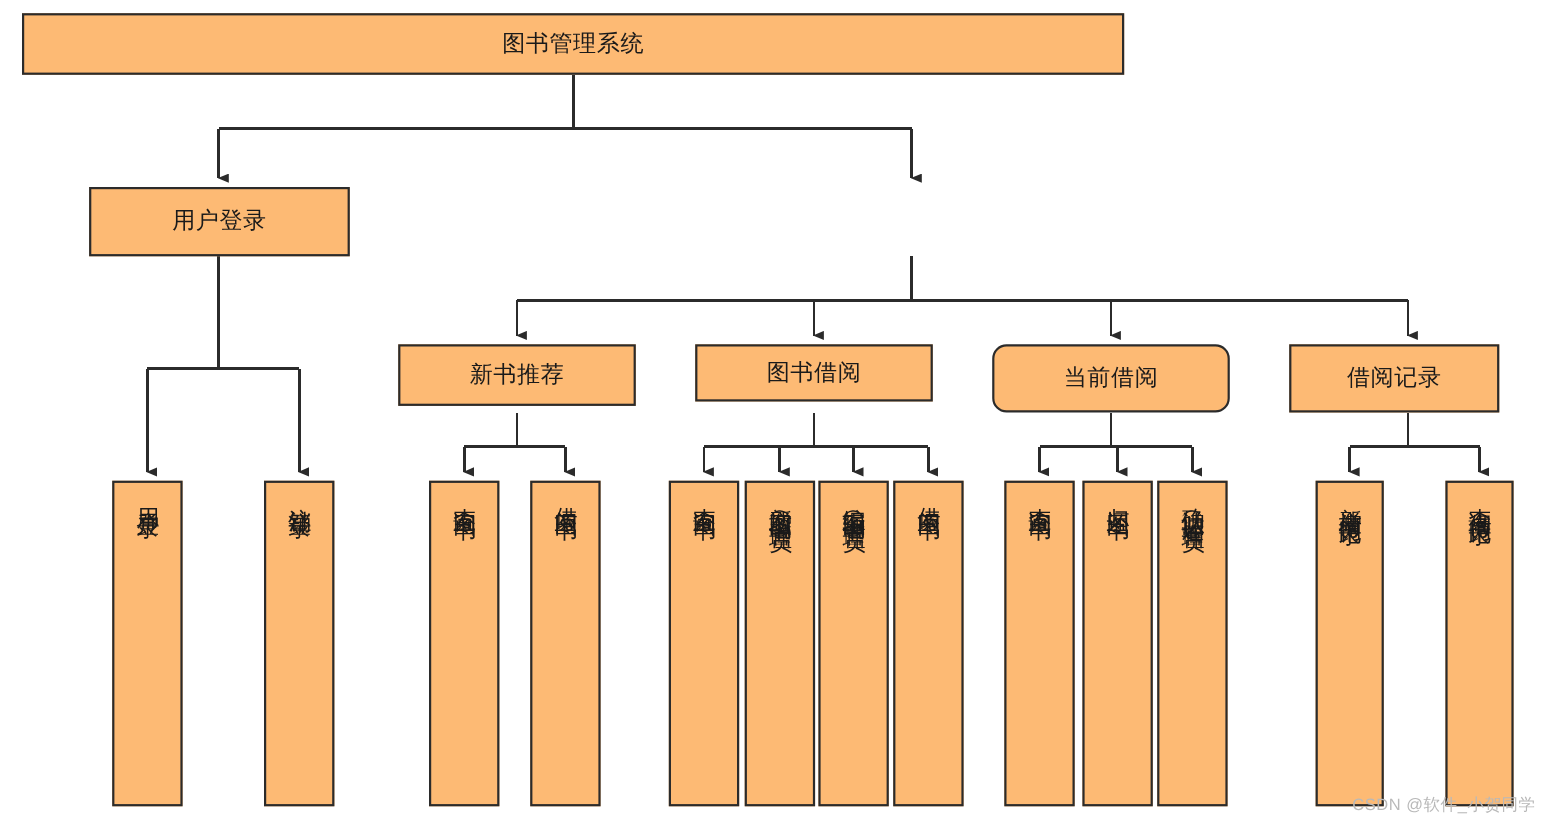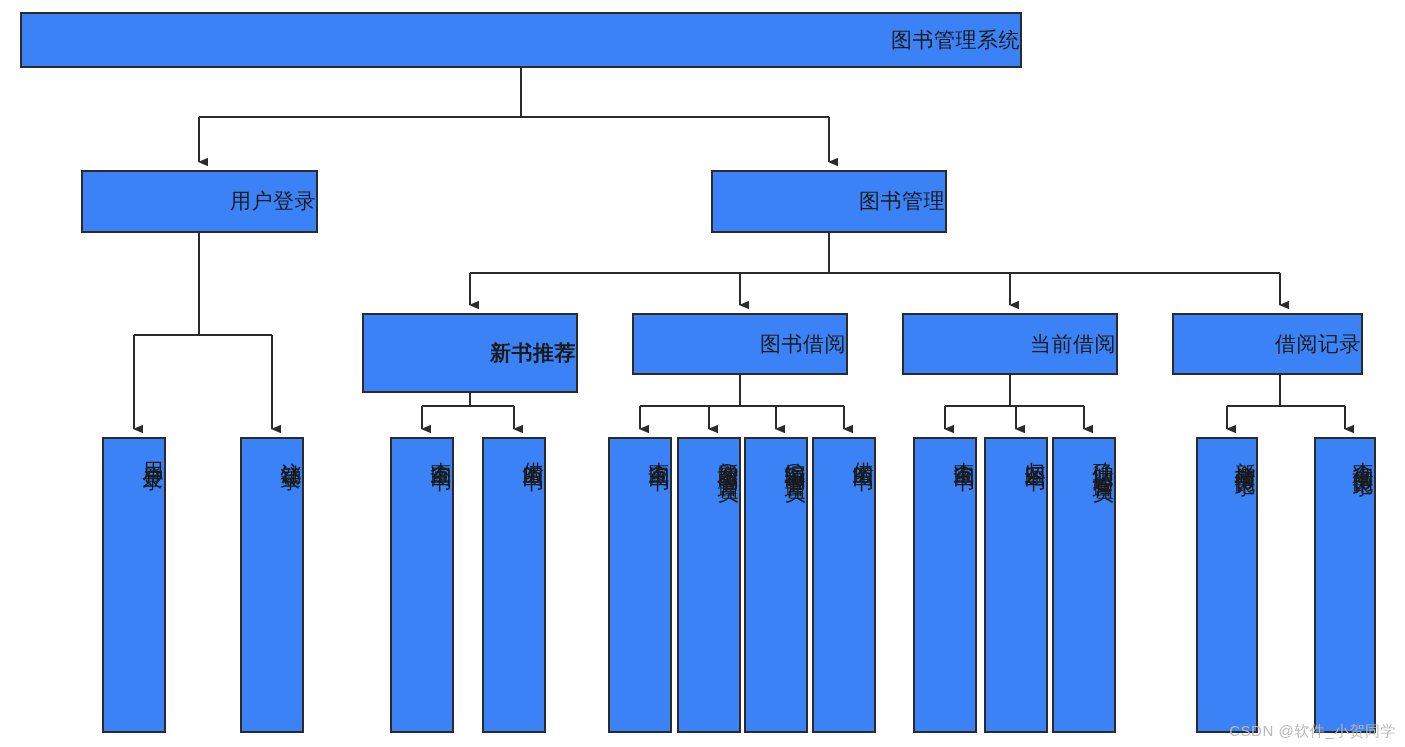--- a/index.html
+++ b/index.html
@@ -21,25 +21,25 @@
   #edge-layer {
     position: absolute;
     left: 0;
     top: 0;
     width: 1405px;
     height: 747px;
   }
   .node {
     position: absolute;
     box-sizing: border-box;
-    background: #3b82f6;
+    background: #fdba74;
     border: 2px solid #2b2b2b;
     display: flex;
     align-items: center;
-    justify-content: flex-end;
+    justify-content: center;
     z-index: 2;
   }
   .node-label {
     color: #1a1a1a;
     line-height: 1.18;
     text-align: center;
     white-space: pre;
   }
   .node.horizontal .node-label {
     font-size: 21px;
@@ -123,31 +123,28 @@
     </g>
   </svg>
 
   <div class="node horizontal" style="left:20px; top:12px; width:1002px; height:56px;">
     <span class="node-label">图书管理系统</span>
   </div>
 
   <div class="node horizontal" style="left:81px; top:170px; width:237px; height:63px;">
     <span class="node-label">用户登录</span>
   </div>
-  <div class="node horizontal" style="left:711px; top:170px; width:236px; height:63px;">
-    <span class="node-label">图书管理</span>
-  </div>
 
-  <div class="node horizontal" style="left:362px; top:313px; width:216px; height:80px;font-weight:bold;">
+  <div class="node horizontal" style="left:362px; top:313px; width:216px; height:56px;">
     <span class="node-label">新书推荐</span>
   </div>
-  <div class="node horizontal" style="left:632px; top:313px; width:216px; height:62px;">
+  <div class="node horizontal" style="left:632px; top:313px; width:216px; height:52px;">
     <span class="node-label">图书借阅</span>
   </div>
-  <div class="node horizontal" style="left:902px; top:313px; width:216px; height:62px;">
+  <div class="node horizontal" style="left:902px; top:313px; width:216px; height:62px;border-radius:13px;">
     <span class="node-label">当前借阅</span>
   </div>
   <div class="node horizontal" style="left:1172px; top:313px; width:191px; height:62px;">
     <span class="node-label">借阅记录</span>
   </div>
 
   <div class="node vertical" style="left:102px; top:437px; width:64px; height:296px;">
     <span class="node-label">用户登录</span>
   </div>
   <div class="node vertical" style="left:240px; top:437px; width:64px; height:296px;">

